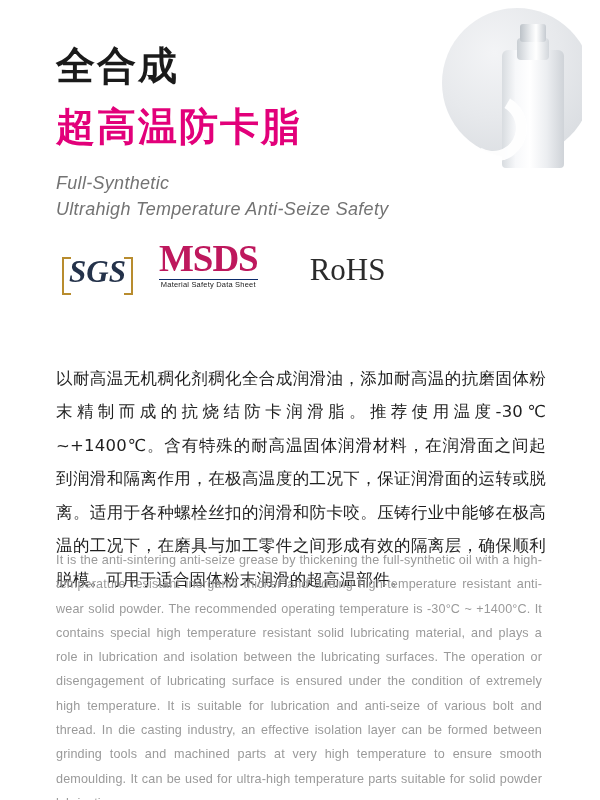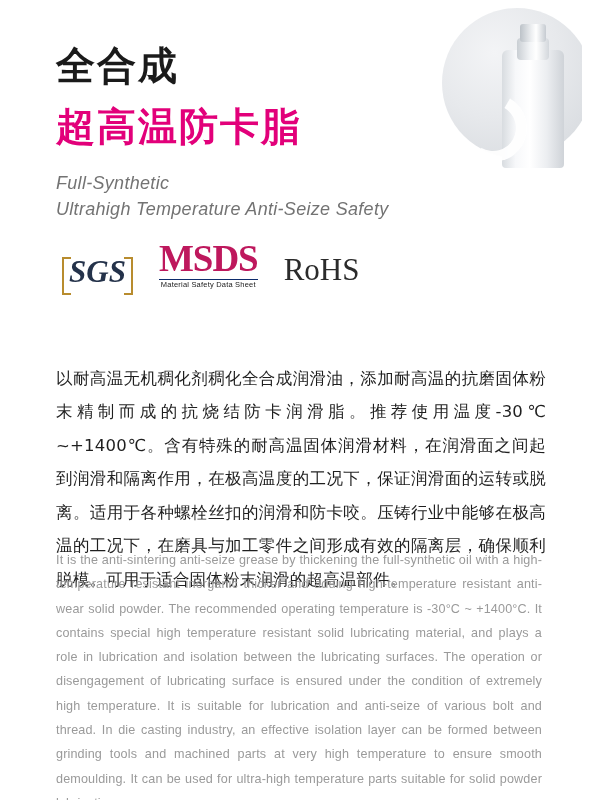--- a/index.html
+++ b/index.html
@@ -175,20 +175,21 @@
     border-top: 1px solid #0d2b6b;
     padding-top: 1px;
   }
   .cert-rohs {
     font-family: "Liberation Serif", serif;
     font-size: 31px;
     color: #2b2b2b;
     letter-spacing: 0px;
     line-height: 1;
     padding-bottom: 4px;
+    margin-left: 26px;
   }
 
   
   .body-cn {
     position: absolute;
     left: 56px;
     top: 320px;
     width: 490px;
     font-family: "DejaVu Sans", "Liberation Sans", sans-serif;
     font-size: 16.5px;

